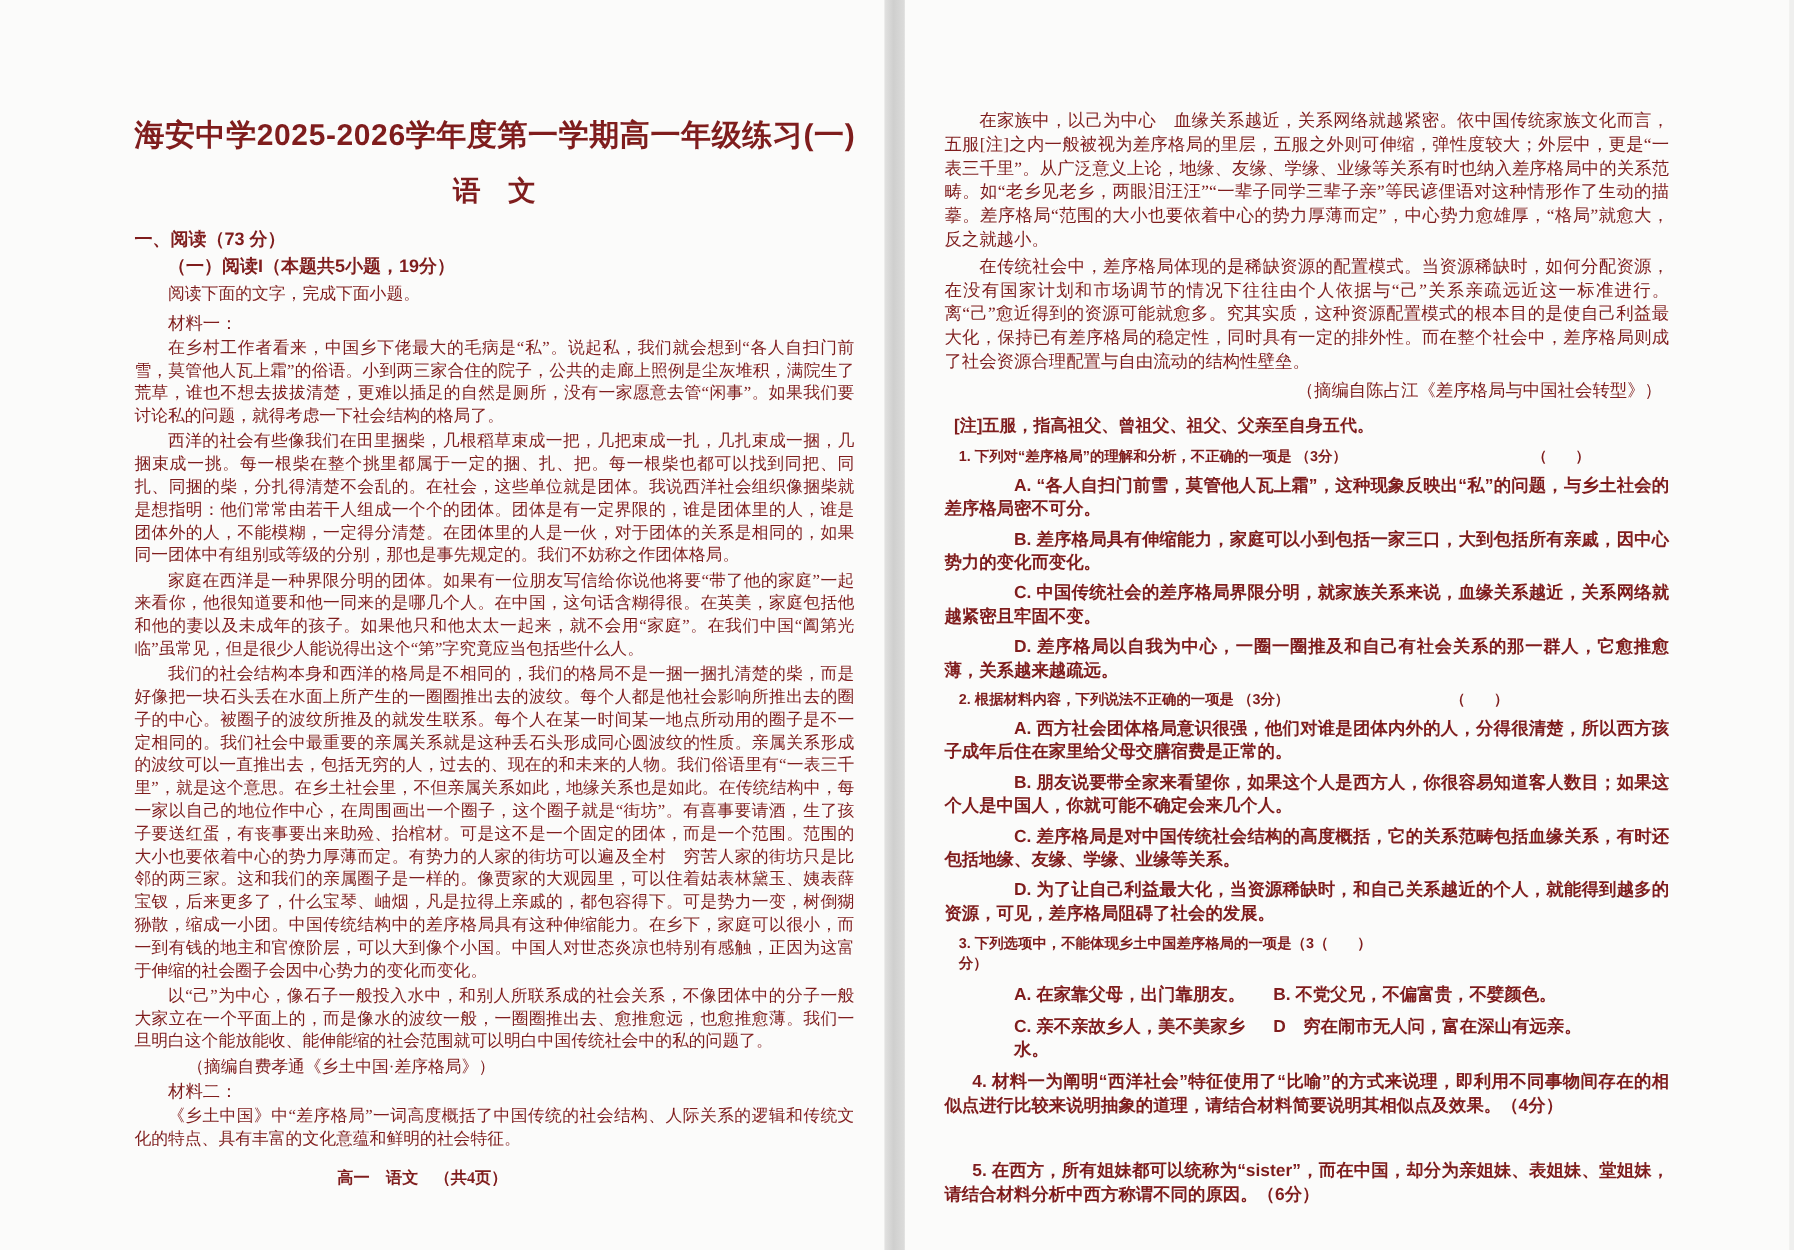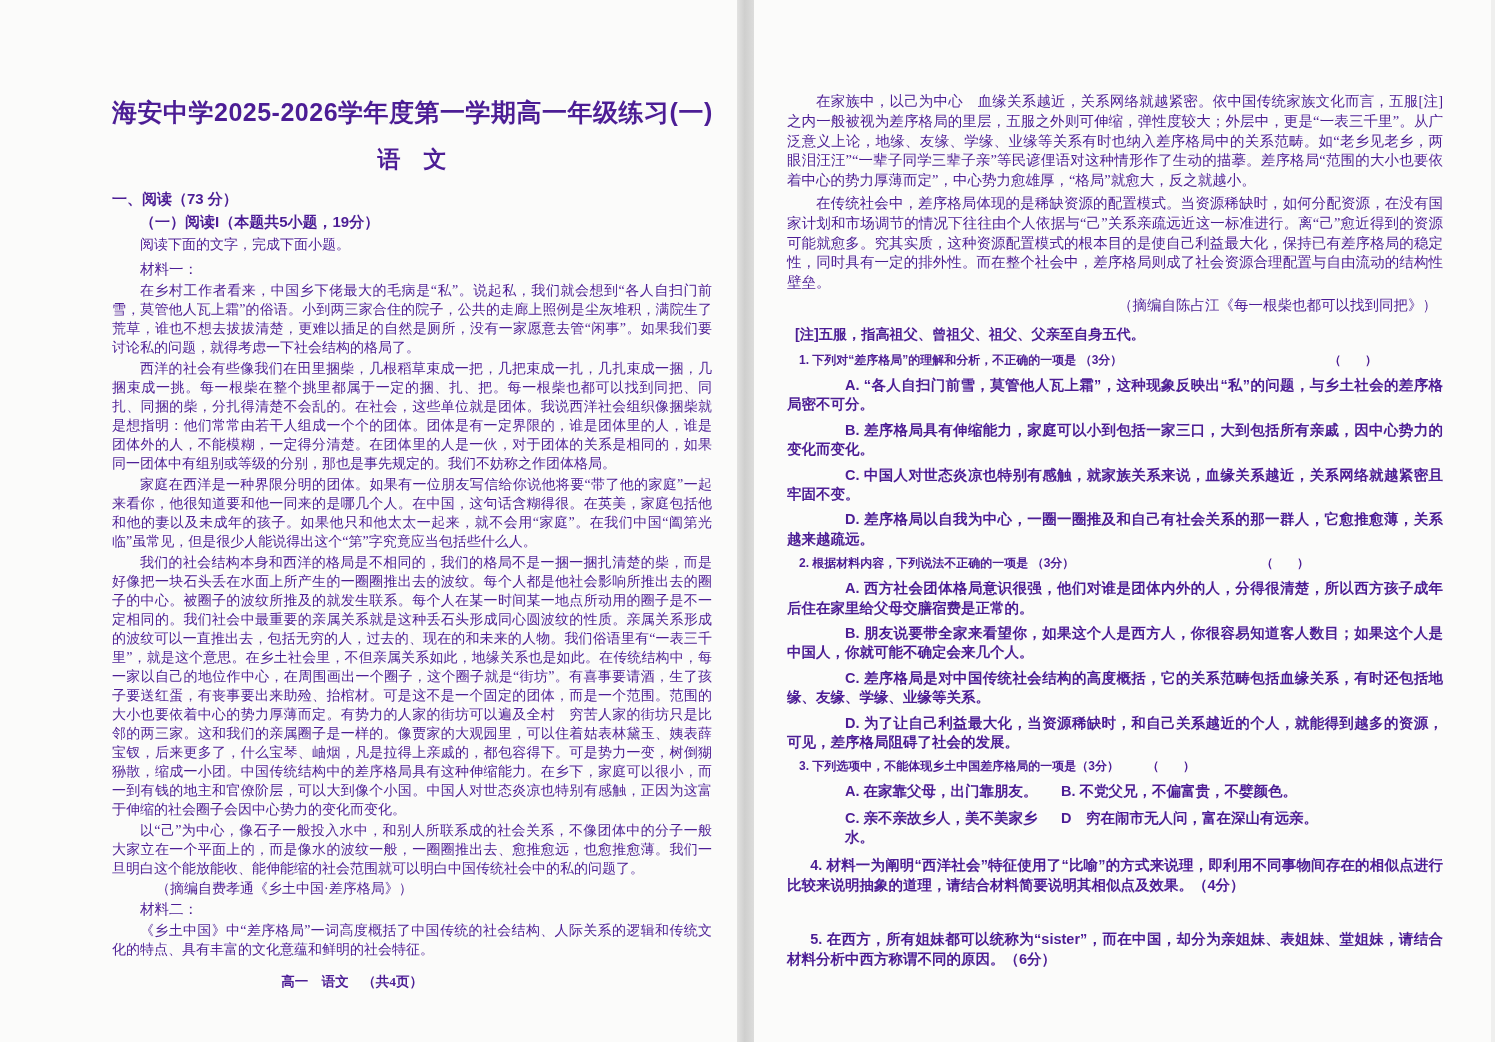--- a/index.html
+++ b/index.html
@@ -1,24 +1,24 @@
 <!DOCTYPE html>
 <html><head>
 <meta charset="utf-8">
 <style>
   html,body{margin:0;padding:0;background:#e9e9e9;}
   .canvas{position:relative;width:1495px;height:1042px;background:#fbfbfa;overflow:hidden;
-          font-family:"Liberation Serif",serif;color:#4c1d95;}
+          font-family:"Liberation Serif",serif;color:#7f1d1d;}
   .gutter{position:absolute;left:737px;top:0;width:17px;height:1042px;
           background:linear-gradient(90deg,#e2e2e1,#cfcfce 45%,#dcdcdb);}
   .edge-right{position:absolute;right:0;top:0;width:4px;height:1042px;background:#efefee;}
 
   .page{position:absolute;top:0;box-sizing:border-box;overflow:hidden;}
   .page-left{left:0;width:737px;height:1042px;padding:96px 25px 0 112px;}
-  .page-right{left:754px;width:741px;height:1042px;padding:92px 52px 0 33px;border-radius:30px;}
+  .page-right{left:754px;width:741px;height:1042px;padding:92px 104px 0 33px;border-radius:30px;}
 
   .exam-title{font-family:"Liberation Sans",sans-serif;font-weight:700;font-size:25px;
               text-align:center;margin:0 0 15px 0;letter-spacing:.5px;white-space:nowrap;}
   .subject{font-family:"Liberation Sans",sans-serif;font-weight:700;font-size:23px;
            text-align:center;margin:0 0 15px 0;}
   .hd{font-family:"Liberation Sans",sans-serif;font-weight:700;font-size:15px;margin:0 0 4px 0;}
   .hd.sub{margin-left:28px;}
   .instr{font-size:14px;margin:0 0 6px 28px;}
   .mat-label{font-weight:400;font-size:14.5px;margin:0 0 2px 28px;}
   p.body{font-size:14px;line-height:19px;text-align:justify;text-indent:2em;margin:0 0 2px 0;}
@@ -63,30 +63,30 @@
     <div class="mat-label">材料二：</div>
     <p class="body">《乡土中国》中“差序格局”一词高度概括了中国传统的社会结构、人际关系的逻辑和传统文化的特点、具有丰富的文化意蕴和鲜明的社会特征。</p>
     <div class="footer">高一　语文　（共4页）</div>
   </div>
 
   <div class="gutter"></div>
 
   <div class="page page-right">
     <p class="body2">在家族中，以己为中心　血缘关系越近，关系网络就越紧密。依中国传统家族文化而言，五服[注]之内一般被视为差序格局的里层，五服之外则可伸缩，弹性度较大；外层中，更是“一表三千里”。从广泛意义上论，地缘、友缘、学缘、业缘等关系有时也纳入差序格局中的关系范畴。如“老乡见老乡，两眼泪汪汪”“一辈子同学三辈子亲”等民谚俚语对这种情形作了生动的描摹。差序格局“范围的大小也要依着中心的势力厚薄而定”，中心势力愈雄厚，“格局”就愈大，反之就越小。</p>
     <p class="body2">在传统社会中，差序格局体现的是稀缺资源的配置模式。当资源稀缺时，如何分配资源，在没有国家计划和市场调节的情况下往往由个人依据与“己”关系亲疏远近这一标准进行。离“己”愈近得到的资源可能就愈多。究其实质，这种资源配置模式的根本目的是使自己利益最大化，保持已有差序格局的稳定性，同时具有一定的排外性。而在整个社会中，差序格局则成了社会资源合理配置与自由流动的结构性壁垒。</p>
-    <div class="src-right">（摘编自陈占江《每一根柴也都可以找到同把》）</div>
+    <div class="src-right">（摘编自陈占江《差序格局与中国社会转型》）</div>
     <div class="hei note">[注]五服，指高祖父、曾祖父、祖父、父亲至自身五代。</div>
 
     <div class="hei qstem">
       <span>1. 下列对“差序格局”的理解和分析，不正确的一项是 （3分）</span>
       <span class="bracket b1">（　　）</span>
     </div>
     <p class="hei opt">A. “各人自扫门前雪，莫管他人瓦上霜”，这种现象反映出“私”的问题，与乡土社会的差序格局密不可分。</p>
     <p class="hei opt">B. 差序格局具有伸缩能力，家庭可以小到包括一家三口，大到包括所有亲戚，因中心势力的变化而变化。</p>
-    <p class="hei opt">C. 中国人对世态炎凉也特别有感触，就家族关系来说，血缘关系越近，关系网络就越紧密且牢固不变。</p>
+    <p class="hei opt">C. 中国传统社会的差序格局界限分明，就家族关系来说，血缘关系越近，关系网络就越紧密且牢固不变。</p>
     <p class="hei opt">D. 差序格局以自我为中心，一圈一圈推及和自己有社会关系的那一群人，它愈推愈薄，关系越来越疏远。</p>
 
     <div class="hei qstem">
       <span>2. 根据材料内容，下列说法不正确的一项是 （3分）</span>
       <span class="bracket b2">（　　）</span>
     </div>
     <p class="hei opt">A. 西方社会团体格局意识很强，他们对谁是团体内外的人，分得很清楚，所以西方孩子成年后住在家里给父母交膳宿费是正常的。</p>
     <p class="hei opt">B. 朋友说要带全家来看望你，如果这个人是西方人，你很容易知道客人数目；如果这个人是中国人，你就可能不确定会来几个人。</p>
     <p class="hei opt">C. 差序格局是对中国传统社会结构的高度概括，它的关系范畴包括血缘关系，有时还包括地缘、友缘、学缘、业缘等关系。</p>
     <p class="hei opt">D. 为了让自己利益最大化，当资源稀缺时，和自己关系越近的个人，就能得到越多的资源，可见，差序格局阻碍了社会的发展。</p>

